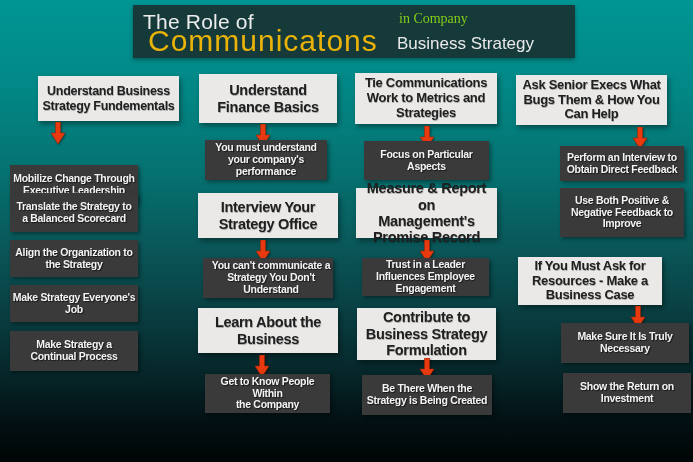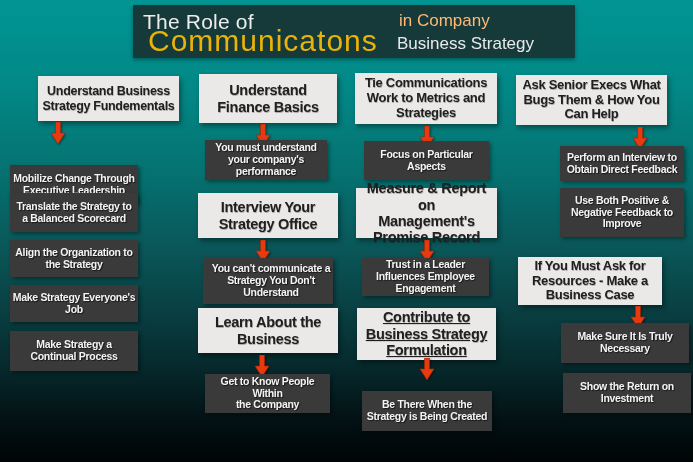--- a/index.html
+++ b/index.html
@@ -22,21 +22,21 @@
   .title-prefix{
     position:absolute;left:10px;top:5px;
     font-size:21px;color:#ececec;letter-spacing:0.2px;
   }
   .title-highlight{
     position:absolute;left:15px;top:19px;
     font-size:30px;color:#eab308;letter-spacing:1px;font-weight:400;
   }
   .title-suffix1{
     position:absolute;left:266px;top:6px;
-    font-size:17px;color:#fdba74;
+    font-size:14px;color:#84cc16;font-family:Liberation Serif, serif;
   }
   .title-suffix2{
     position:absolute;left:264px;top:29px;
     font-size:17px;color:#e9e9e9;
   }
   .box{
     position:absolute;display:flex;align-items:center;justify-content:center;
     text-align:center;white-space:pre-line;font-weight:bold;
     letter-spacing:-0.3px;line-height:1.13;padding:1px 2px;box-sizing:border-box;
   }
@@ -97,21 +97,21 @@
   <div class="box dark" style="left:205px;top:140px;width:122px;height:40px;">You must understand
 your company's
 performance</div>
   <div class="box light lg" style="left:198px;top:193px;width:140px;height:45px;">Interview Your
 Strategy Office</div>
   <div class="arrow" style="left:256px;top:240px;">
       <svg viewBox="0 0 14 22">
         <path d="M4.5 0 H9.5 V11 H14 L7 22 L0 11 H4.5 Z" fill="#e83a0e" stroke="#a32607" stroke-width="0.6"></path>
       </svg>
     </div>
-  <div class="box dark" style="left:203px;top:258px;width:130px;height:46px;padding-left:8px;">You can't communicate a
+  <div class="box dark" style="left:203px;top:258px;width:130px;height:40px;padding-left:8px;">You can't communicate a
 Strategy You Don't
 Understand</div>
   <div class="box light lg" style="left:198px;top:308px;width:140px;height:45px;">Learn About the
 Business</div>
   <div class="arrow" style="left:255px;top:355px;">
       <svg viewBox="0 0 14 22">
         <path d="M4.5 0 H9.5 V11 H14 L7 22 L0 11 H4.5 Z" fill="#e83a0e" stroke="#a32607" stroke-width="0.6"></path>
       </svg>
     </div>
   <div class="box dark" style="left:205px;top:374px;width:125px;height:39px;">Get to Know People Within
@@ -131,29 +131,29 @@
 Management's
 Promise Record</div>
   <div class="arrow" style="left:420px;top:240px;">
       <svg viewBox="0 0 14 22">
         <path d="M4.5 0 H9.5 V11 H14 L7 22 L0 11 H4.5 Z" fill="#e83a0e" stroke="#a32607" stroke-width="0.6"></path>
       </svg>
     </div>
   <div class="box dark" style="left:362px;top:258px;width:127px;height:38px;">Trust in a Leader
 Influences Employee
 Engagement</div>
-  <div class="box light lg" style="left:357px;top:308px;width:139px;height:52px;text-decoration:underline;">Contribute to
+  <div class="box light lg" style="left:357px;top:308px;width:139px;height:52px;">Contribute to
 Business Strategy
 Formulation</div>
   <div class="arrow" style="left:420px;top:358px;">
       <svg viewBox="0 0 14 22">
         <path d="M4.5 0 H9.5 V11 H14 L7 22 L0 11 H4.5 Z" fill="#e83a0e" stroke="#a32607" stroke-width="0.6"></path>
       </svg>
     </div>
-  <div class="box dark" style="left:362px;top:375px;width:130px;height:40px;margin-top:16px;">Be There When the
+  <div class="box dark" style="left:362px;top:375px;width:130px;height:40px;">Be There When the
 Strategy is Being Created</div>
 
   <div class="box light" style="left:516px;top:75px;width:151px;height:50px;">Ask Senior Execs What
 Bugs Them &amp; How You
 Can Help</div>
   <div class="arrow" style="left:633px;top:127px;">
       <svg viewBox="0 0 14 22">
         <path d="M4.5 0 H9.5 V11 H14 L7 22 L0 11 H4.5 Z" fill="#e83a0e" stroke="#a32607" stroke-width="0.6"></path>
       </svg>
     </div>

